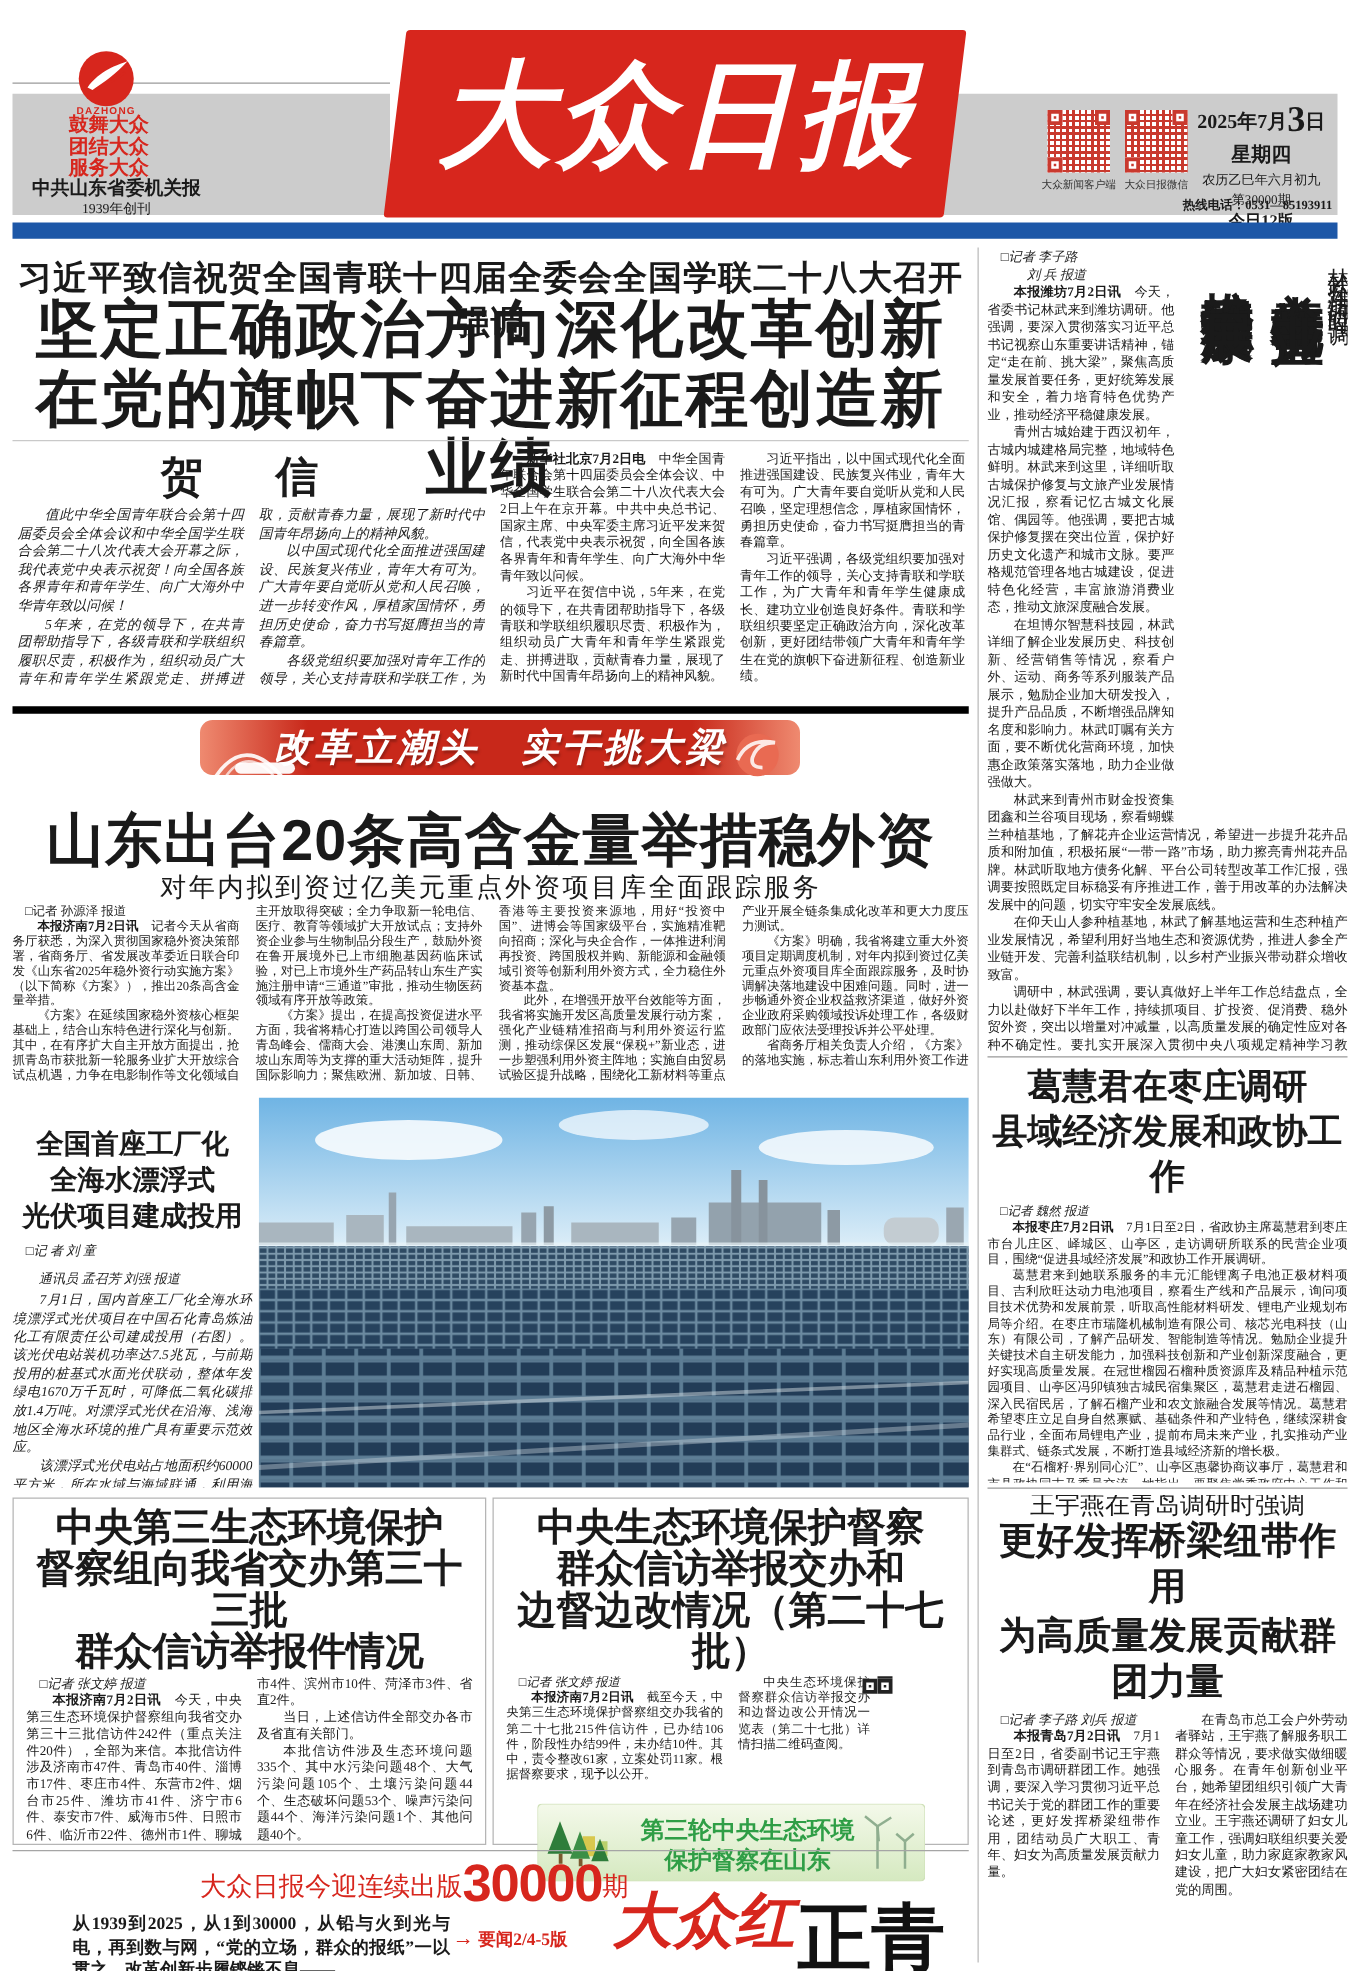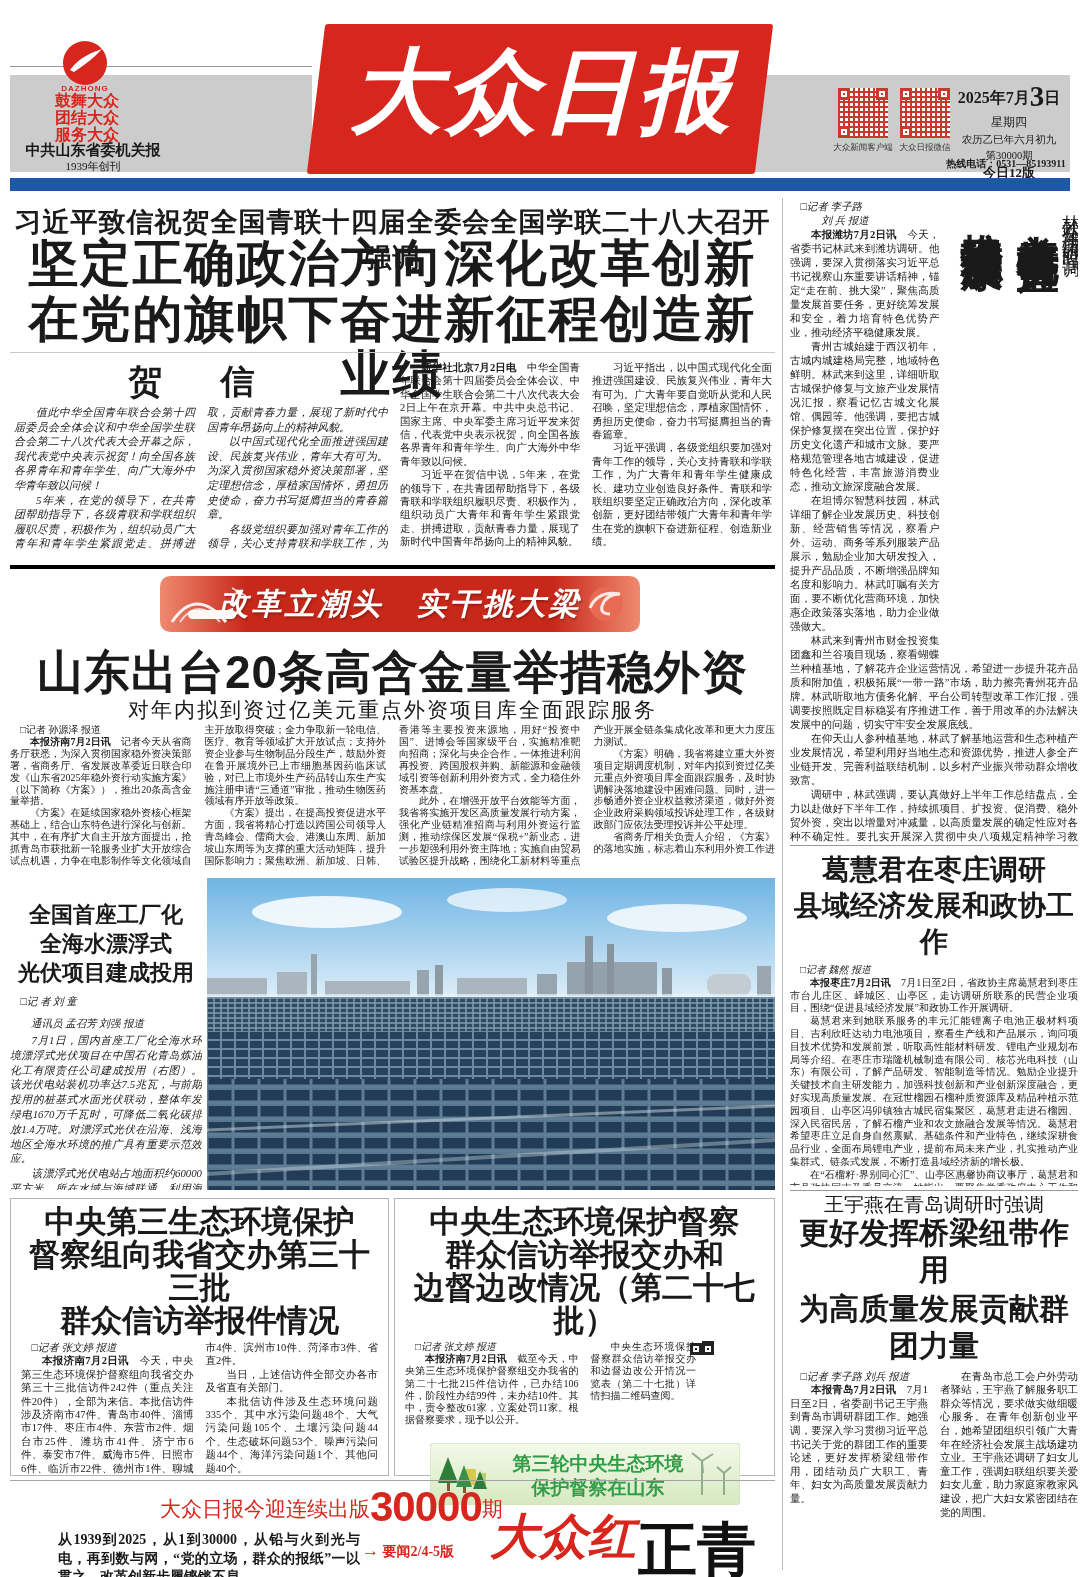--- a/index.html
+++ b/index.html
@@ -28,37 +28,37 @@
       background-image:repeating-linear-gradient(0deg,var(--qc) 0 2px,transparent 2px 5px),
                        repeating-linear-gradient(90deg,var(--qc) 0 2px,transparent 2px 5px);}
   .qr .f{position:absolute;width:12px;height:12px;border:3px solid var(--qc);background:#fff;box-sizing:border-box;}
   .qr .f::after{content:"";position:absolute;inset:2px;background:var(--qc);}
   .f1{top:0;left:0}.f2{top:0;right:0}.f3{bottom:0;left:0}
   .qr.dark{--qc:#222;}
   .qr-label{top:142px;width:60px;text-align:center;font-size:8.5px;color:#333;}
   .date-block{left:948px;top:80px;width:122px;text-align:center;}
   .date-l1{font-weight:bold;font-size:16px;}
   .date-l1 .big{font-size:29px;font-weight:900;vertical-align:-3px;}
-  .weekday{font-weight:normal;font-size:12px;margin-top:1px;}
+  .weekday{font-weight:bold;font-size:16px;margin-top:1px;}
   .small-line{font-size:10.5px;margin-top:2px;}
   .pages{font-weight:bold;font-size:13px;margin-top:1px;}
   .hotline{left:938px;top:157px;width:136px;text-align:center;font-size:10px;font-weight:bold;}
   .blue-bar{left:10px;top:178px;width:1060px;height:13px;background:#1d57a7;}
   
   .kicker{left:10px;top:204px;width:765px;font-weight:bold;font-size:27px;letter-spacing:1px;}
   .big-h{left:10px;width:765px;font-weight:900;font-size:50px;line-height:1.1;letter-spacing:2px;
          font-family:"Liberation Sans","DejaVu Sans",sans-serif;}
-  .letter-sec{left:10px;top:352px;width:765px;height:212px;border-top:1px solid #c9c9c9;border-bottom:4px solid #000000;}
+  .letter-sec{left:10px;top:352px;width:765px;height:212px;border-top:1px solid #c9c9c9;border-bottom:6px solid #000000;}
   .letter-title{position:absolute;left:0;top:6px;width:375px;text-align:center;font-weight:bold;font-size:34px;letter-spacing:12px;}
   .letter-text{position:absolute;left:4px;top:52px;width:374px;height:156px;columns:2;column-gap:12px;
                font-size:11px;line-height:14.6px;overflow:hidden;}
   .xh-text{position:absolute;left:390px;top:8px;width:372px;height:198px;columns:2;column-gap:12px;
            font-size:10.5px;line-height:13.4px;overflow:hidden;}
   
-  .reform{left:160px;top:576px;width:480px;height:56px;border-radius:10px;
+  .reform{left:160px;top:576px;width:480px;height:44px;border-radius:10px;
           background:linear-gradient(90deg,#ef8a70,#c8281a 18%,#c8281a 82%,#ef8a70);
           display:flex;align-items:center;justify-content:center;}
   .reform-text{color:#fff;font-weight:900;font-style:italic;font-size:30px;letter-spacing:3px;
                font-family:"Liberation Sans","DejaVu Sans",sans-serif;text-shadow:1px 2px 2px rgba(0,0,0,.25);}
   .reform-deco-l{position:absolute;left:8px;top:6px;}
   .reform-deco-r{position:absolute;right:6px;top:4px;}
   
   .waizi-h{left:10px;top:642px;width:765px;font-weight:900;font-size:46px;letter-spacing:1px;
            font-family:"Liberation Sans","DejaVu Sans",sans-serif;}
   .waizi-sub{left:10px;top:696px;width:765px;font-size:21px;letter-spacing:2px;}
@@ -165,21 +165,21 @@
   <div class="abs kicker ctr">习近平致信祝贺全国青联十四届全委会全国学联二十八大召开强调</div>
   <div class="abs big-h ctr" style="top:236px">坚定正确政治方向深化改革创新</div>
   <div class="abs big-h ctr" style="top:292px">在党的旗帜下奋进新征程创造新业绩</div>
 
   <div class="abs letter-sec">
     <div class="letter-title">贺　信</div>
     <div class="letter-text kai">
       <div class="paras">
           <p class="para">值此中华全国青年联合会第十四届委员会全体会议和中华全国学生联合会第二十八次代表大会开幕之际，我代表党中央表示祝贺！向全国各族各界青年和青年学生、向广大海外中华青年致以问候！</p>
           <p class="para">5年来，在党的领导下，在共青团帮助指导下，各级青联和学联组织履职尽责，积极作为，组织动员广大青年和青年学生紧跟党走、拼搏进取，贡献青春力量，展现了新时代中国青年昂扬向上的精神风貌。</p>
-          <p class="para">以中国式现代化全面推进强国建设、民族复兴伟业，青年大有可为。为深入贯彻国家稳外资决策部署，坚定理想信念，厚植家国情怀，勇担历史使命，奋力书写挺膺担当的青春篇章。</p>
+          <p class="para">以中国式现代化全面推进强国建设、民族复兴伟业，青年大有可为。广大青年要自觉听从党和人民召唤，进一步转变作风，厚植家国情怀，勇担历史使命，奋力书写挺膺担当的青春篇章。</p>
           <p class="para">各级党组织要加强对青年工作的领导，关心支持青联和学联工作，为广大青年和青年学生健康成长、建功立业创造良好条件。青联和学联组织要坚定正确政治方向，深化改革创新，更好团结带领广大青年和青年学生在党的旗帜下奋进新征程，创造新业绩。</p>
         </div>
 
     </div>
     <div class="xh-text">
       <p class="para"><b class="dl">新华社北京7月2日电</b><span>　中华全国青年联合会第十四届委员会全体会议、中华全国学生联合会第二十八次代表大会2日上午在京开幕。中共中央总书记、国家主席、中央军委主席习近平发来贺信，代表党中央表示祝贺，向全国各族各界青年和青年学生、向广大海外中华青年致以问候。</span></p>
       <div class="paras">
           <p class="para">习近平在贺信中说，5年来，在党的领导下，在共青团帮助指导下，各级青联和学联组织履职尽责、积极作为，组织动员广大青年和青年学生紧跟党走、拼搏进取，贡献青春力量，展现了新时代中国青年昂扬向上的精神风貌。</p>
           <p class="para">习近平指出，以中国式现代化全面推进强国建设、民族复兴伟业，青年大有可为。广大青年要自觉听从党和人民召唤，坚定理想信念，厚植家国情怀，勇担历史使命，奋力书写挺膺担当的青春篇章。</p>
           <p class="para">习近平强调，各级党组织要加强对青年工作的领导，关心支持青联和学联工作，为广大青年和青年学生健康成长、建功立业创造良好条件。青联和学联组织要坚定正确政治方向，深化改革创新，更好团结带领广大青年和青年学生在党的旗帜下奋进新征程、创造新业绩。</p>

